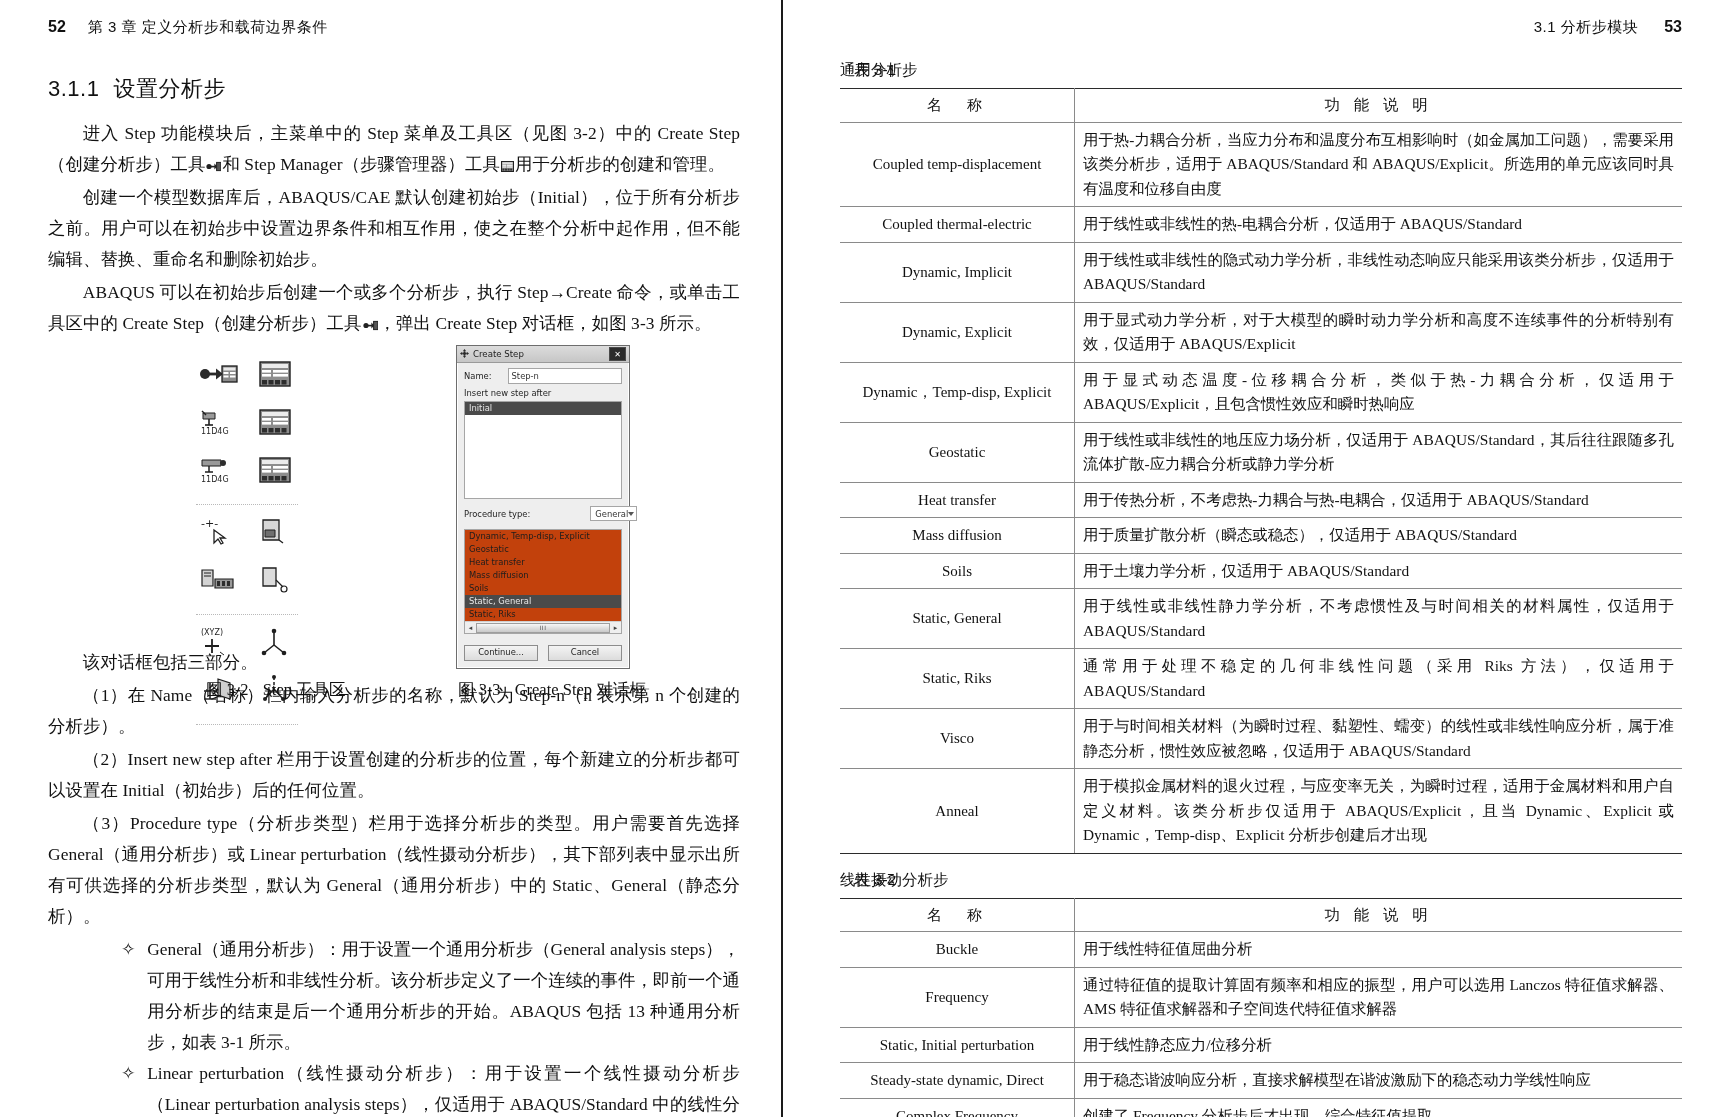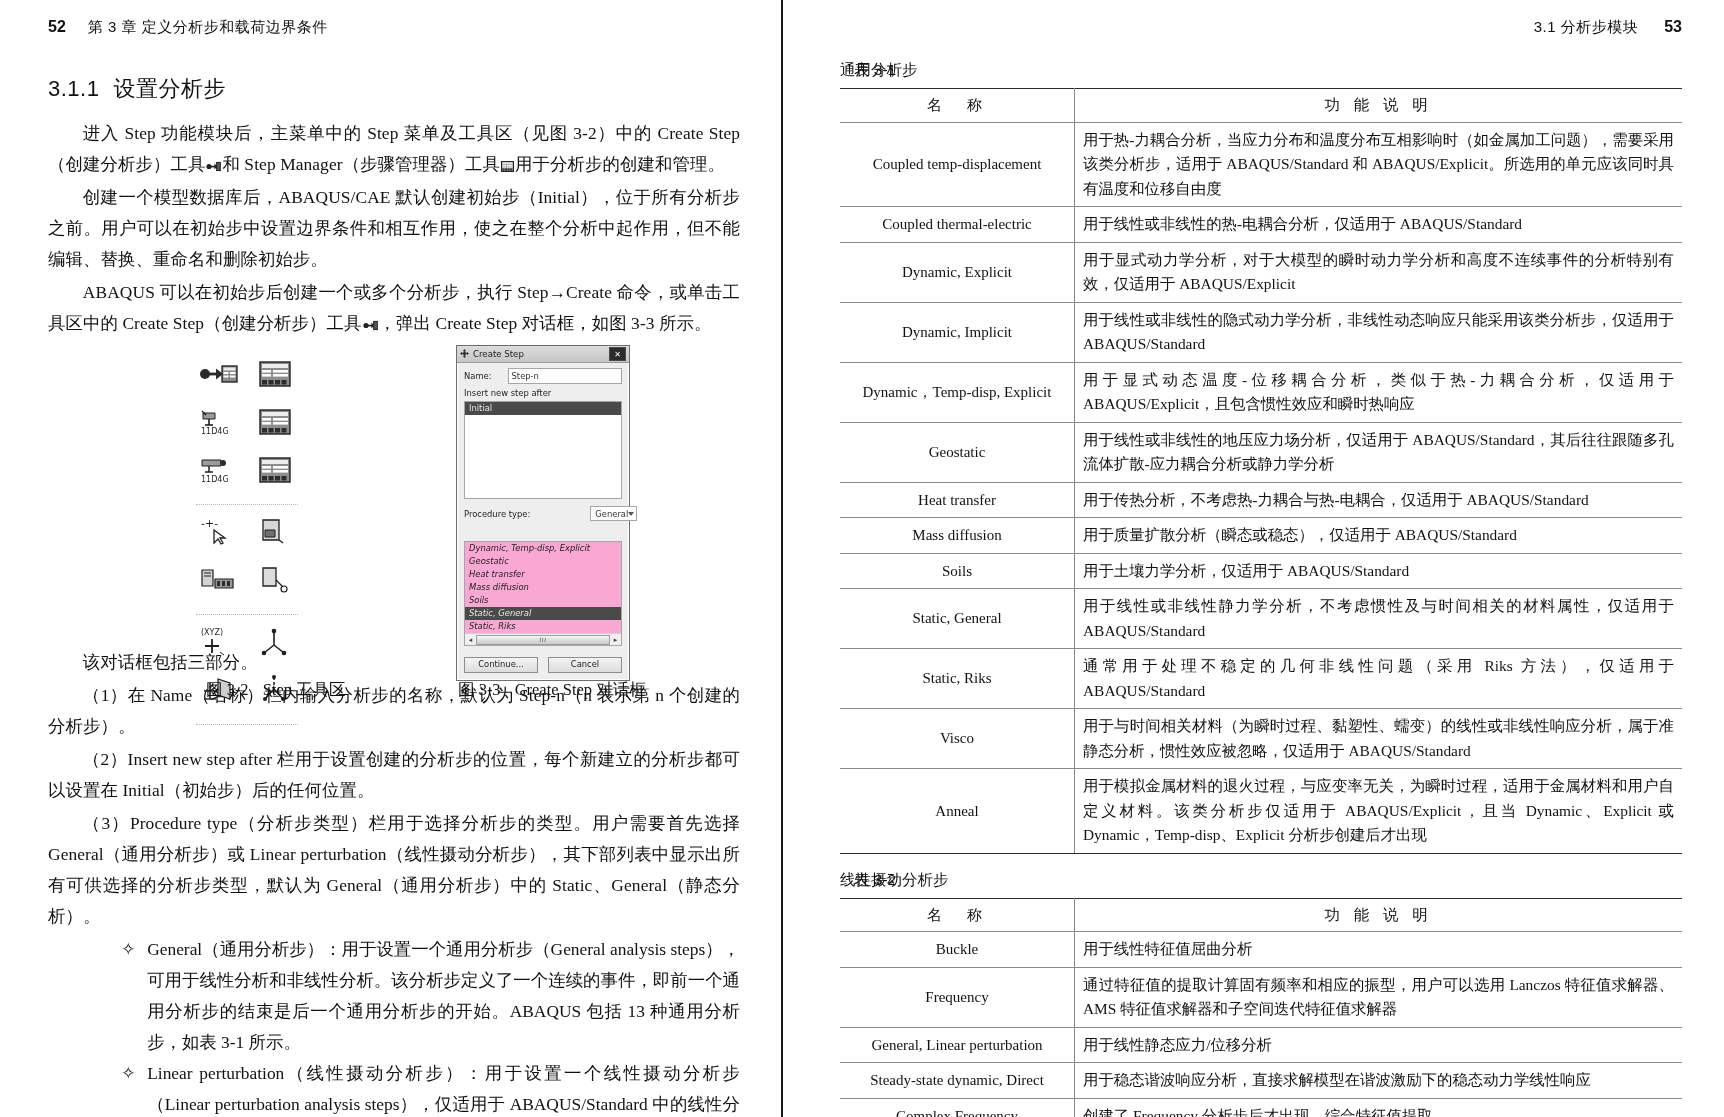--- a/index.html
+++ b/index.html
@@ -87,21 +87,21 @@
   }
   .li{padding:1px 4px;height:11px;line-height:11px;}
   .li.sel{background:#4a4a4a;color:#e8e8e8;}
   .combo{
     flex:1;display:flex;align-items:center;justify-content:space-between;
     background:#fff;border:1px solid #a6a6a6;height:13px;padding:0 2px 0 4px;font-size:8.4px;margin-left:44px;
   }
   .combo .cv{color:#333;}
   .caret{width:0;height:0;border-left:3px solid transparent;border-right:3px solid transparent;border-top:4px solid #555;}
   .listbox2{
-    background:#f9a8d4;border:1px solid #a6a6a6;margin-top:20px;font-style:italic;
+    background:#c2410c;border:1px solid #a6a6a6;margin-top:8px;
   }
   .hbar{
     display:flex;align-items:center;background:#efefef;border-top:1px solid #cfcfcf;height:11px;padding:0 1px;
   }
   .hbar .arr{width:9px;text-align:center;font-size:7px;color:#444;}
   .hbar .thumb{flex:1;height:8px;margin:0 1px;background:linear-gradient(#f6f6f6,#c9c9c9);border:1px solid #9e9e9e;
     display:flex;align-items:center;justify-content:center;font-size:6px;color:#555;letter-spacing:.5px;}
   .dlg-ft{display:flex;gap:10px;padding:5px 7px 7px 7px;}
   .btn{
     flex:1;height:14px;line-height:13px;text-align:center;font-size:8.4px;
@@ -430,26 +430,26 @@
       <tbody>
         <tr>
             <td class="cname">Coupled temp-displacement</td>
             <td class="cdesc">用于热-力耦合分析，当应力分布和温度分布互相影响时（如金属加工问题），需要采用该类分析步，适用于 ABAQUS/Standard 和 ABAQUS/Explicit。所选用的单元应该同时具有温度和位移自由度</td>
           </tr>
         <tr>
             <td class="cname">Coupled thermal-electric</td>
             <td class="cdesc">用于线性或非线性的热-电耦合分析，仅适用于 ABAQUS/Standard</td>
           </tr>
         <tr>
+            <td class="cname">Dynamic, Implicit</td>
+            <td class="cdesc">用于线性或非线性的隐式动力学分析，非线性动态响应只能采用该类分析步，仅适用于 ABAQUS/Standard</td>
+          </tr>
+        <tr>
             <td class="cname">Dynamic, Explicit</td>
             <td class="cdesc">用于显式动力学分析，对于大模型的瞬时动力学分析和高度不连续事件的分析特别有效，仅适用于 ABAQUS/Explicit</td>
-          </tr>
-        <tr>
-            <td class="cname">Dynamic, Implicit</td>
-            <td class="cdesc">用于线性或非线性的隐式动力学分析，非线性动态响应只能采用该类分析步，仅适用于 ABAQUS/Standard</td>
           </tr>
         <tr>
             <td class="cname">Dynamic，Temp-disp, Explicit</td>
             <td class="cdesc">用于显式动态温度-位移耦合分析，类似于热-力耦合分析，仅适用于 ABAQUS/Explicit，且包含惯性效应和瞬时热响应</td>
           </tr>
         <tr>
             <td class="cname">Geostatic</td>
             <td class="cdesc">用于线性或非线性的地压应力场分析，仅适用于 ABAQUS/Standard，其后往往跟随多孔流体扩散-应力耦合分析或静力学分析</td>
           </tr>
         <tr>
@@ -498,21 +498,21 @@
       <tbody>
         <tr>
             <td class="cname">Buckle</td>
             <td class="cdesc">用于线性特征值屈曲分析</td>
           </tr>
         <tr>
             <td class="cname">Frequency</td>
             <td class="cdesc">通过特征值的提取计算固有频率和相应的振型，用户可以选用 Lanczos 特征值求解器、AMS 特征值求解器和子空间迭代特征值求解器</td>
           </tr>
         <tr>
-            <td class="cname">General, Linear perturbation</td>
+            <td class="cname">Static, Initial perturbation</td>
             <td class="cdesc">用于线性静态应力/位移分析</td>
           </tr>
         <tr>
             <td class="cname">Steady-state dynamic, Direct</td>
             <td class="cdesc">用于稳态谐波响应分析，直接求解模型在谐波激励下的稳态动力学线性响应</td>
           </tr>
         <tr>
             <td class="cname">Complex Frequency</td>
             <td class="cdesc">创建了 Frequency 分析步后才出现，综合特征值提取</td>
           </tr>

